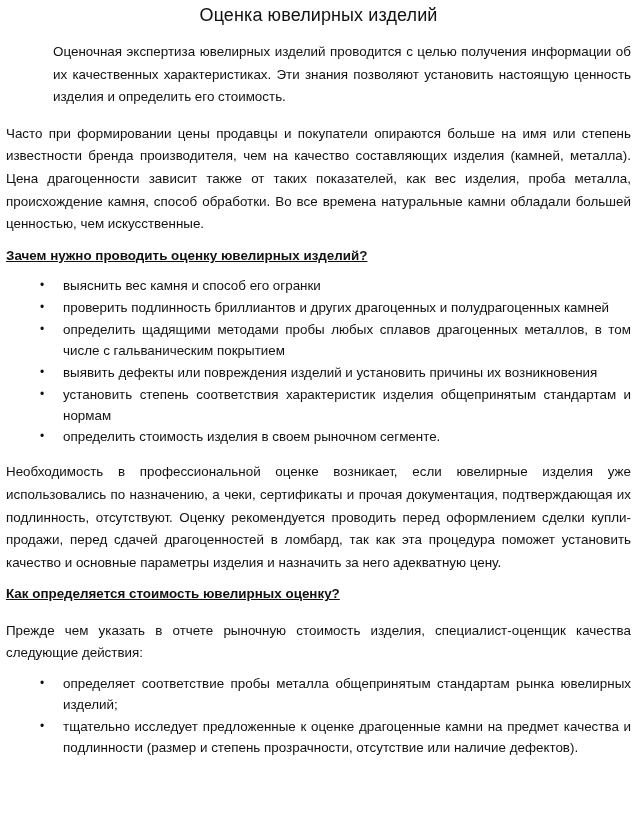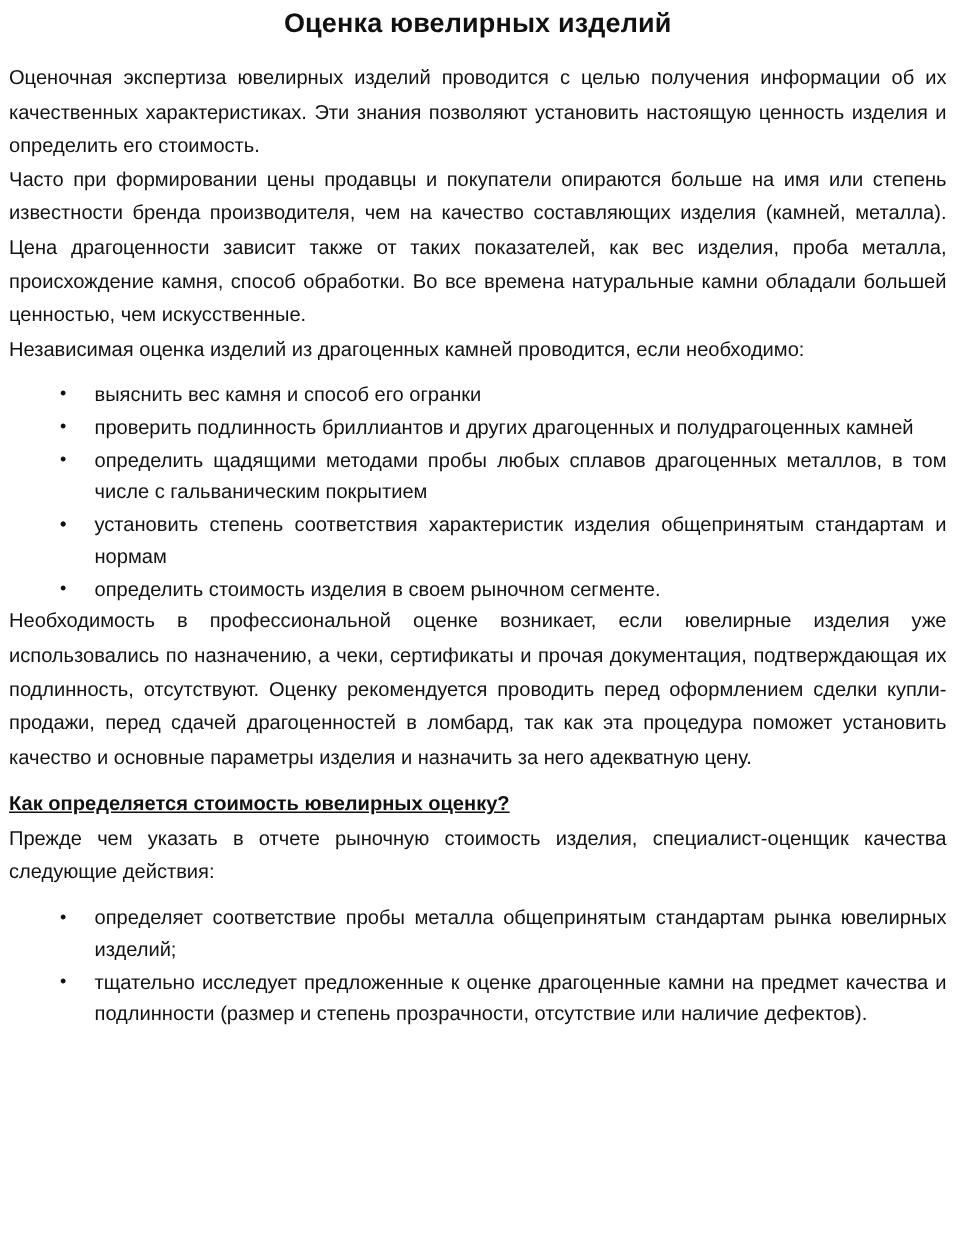--- a/index.html
+++ b/index.html
@@ -13,34 +13,34 @@
       overflow: hidden;
       font-family: "Liberation Sans", sans-serif;
       color: #111111;
     }
     .doc {
       padding: 0 6px 0 6px;
     }
     .title {
       text-align: center;
       font-size: 18px;
-      font-weight: bold;
+      font-weight: normal;
       margin: 3px 0 0 0;
       height: 24px;
       line-height: 24px;
       letter-spacing: 0.1px;
     }
     p {
       margin: 0;
       font-size: 13.4px;
       line-height: 22.6px;
       text-align: justify;
     }
-    .p-intro { margin-top: 14px; }
-    .gap { margin-top: 0; }
+    .p-intro { margin-top: 14px; margin-left: 47px; }
+    .gap { margin-top: 14px; }
     .heading {
       font-weight: bold;
       text-decoration: underline;
       font-size: 13.4px;
       line-height: 22.6px;
       margin-top: 9px;
       text-align: left;
     }
     ul.bullets {
       list-style: none;
@@ -65,28 +65,28 @@
 </head>
 <body>
 
 <div class="doc">
 
   <h1 class="title">Оценка ювелирных изделий</h1>
 
   <p class="p-intro">Оценочная экспертиза ювелирных изделий проводится с целью получения информации об их качественных характеристиках. Эти знания позволяют установить настоящую ценность изделия и определить его стоимость.</p>
   <p class="gap">Часто при формировании цены продавцы и покупатели опираются больше на имя или степень известности бренда производителя, чем на качество составляющих изделия (камней, металла). Цена драгоценности зависит также от таких показателей, как вес изделия, проба металла, происхождение камня, способ обработки. Во все времена натуральные камни обладали большей ценностью, чем искусственные.</p>
 
+  <div class="heading">Зачем нужно проводить оценку ювелирных изделий?</div>
 
-  <p class="gap">Независимая оценка изделий из драгоценных камней проводится, если необходимо:</p>
 
   <ul class="bullets">
     <li><span class="bullet">•</span><span>выяснить вес камня и способ его огранки</span></li>
     <li><span class="bullet">•</span><span>проверить подлинность бриллиантов и других драгоценных и полудрагоценных камней</span></li>
     <li><span class="bullet">•</span><span>определить щадящими методами пробы любых сплавов драгоценных металлов, в том числе с гальваническим покрытием</span></li>
-    <li><span class="bullet">•</span></li>
+    <li><span class="bullet">•</span><span>выявить дефекты или повреждения изделий и установить причины их возникновения</span></li>
     <li><span class="bullet">•</span><span>установить степень соответствия характеристик изделия общепринятым стандартам и нормам</span></li>
     <li><span class="bullet">•</span><span>определить стоимость изделия в своем рыночном сегменте.</span></li>
   </ul>
 
   <p class="gap">Необходимость в профессиональной оценке возникает, если ювелирные изделия уже использовались по назначению, а чеки, сертификаты и прочая документация, подтверждающая их подлинность, отсутствуют. Оценку рекомендуется проводить перед оформлением сделки купли-продажи, перед сдачей драгоценностей в ломбард, так как эта процедура поможет установить качество и основные параметры изделия и назначить за него адекватную цену.</p>
 
   <div class="heading">Как определяется стоимость ювелирных оценку?</div>
 
   <p class="gap">Прежде чем указать в отчете рыночную стоимость изделия, специалист-оценщик качества следующие действия:</p>
 

